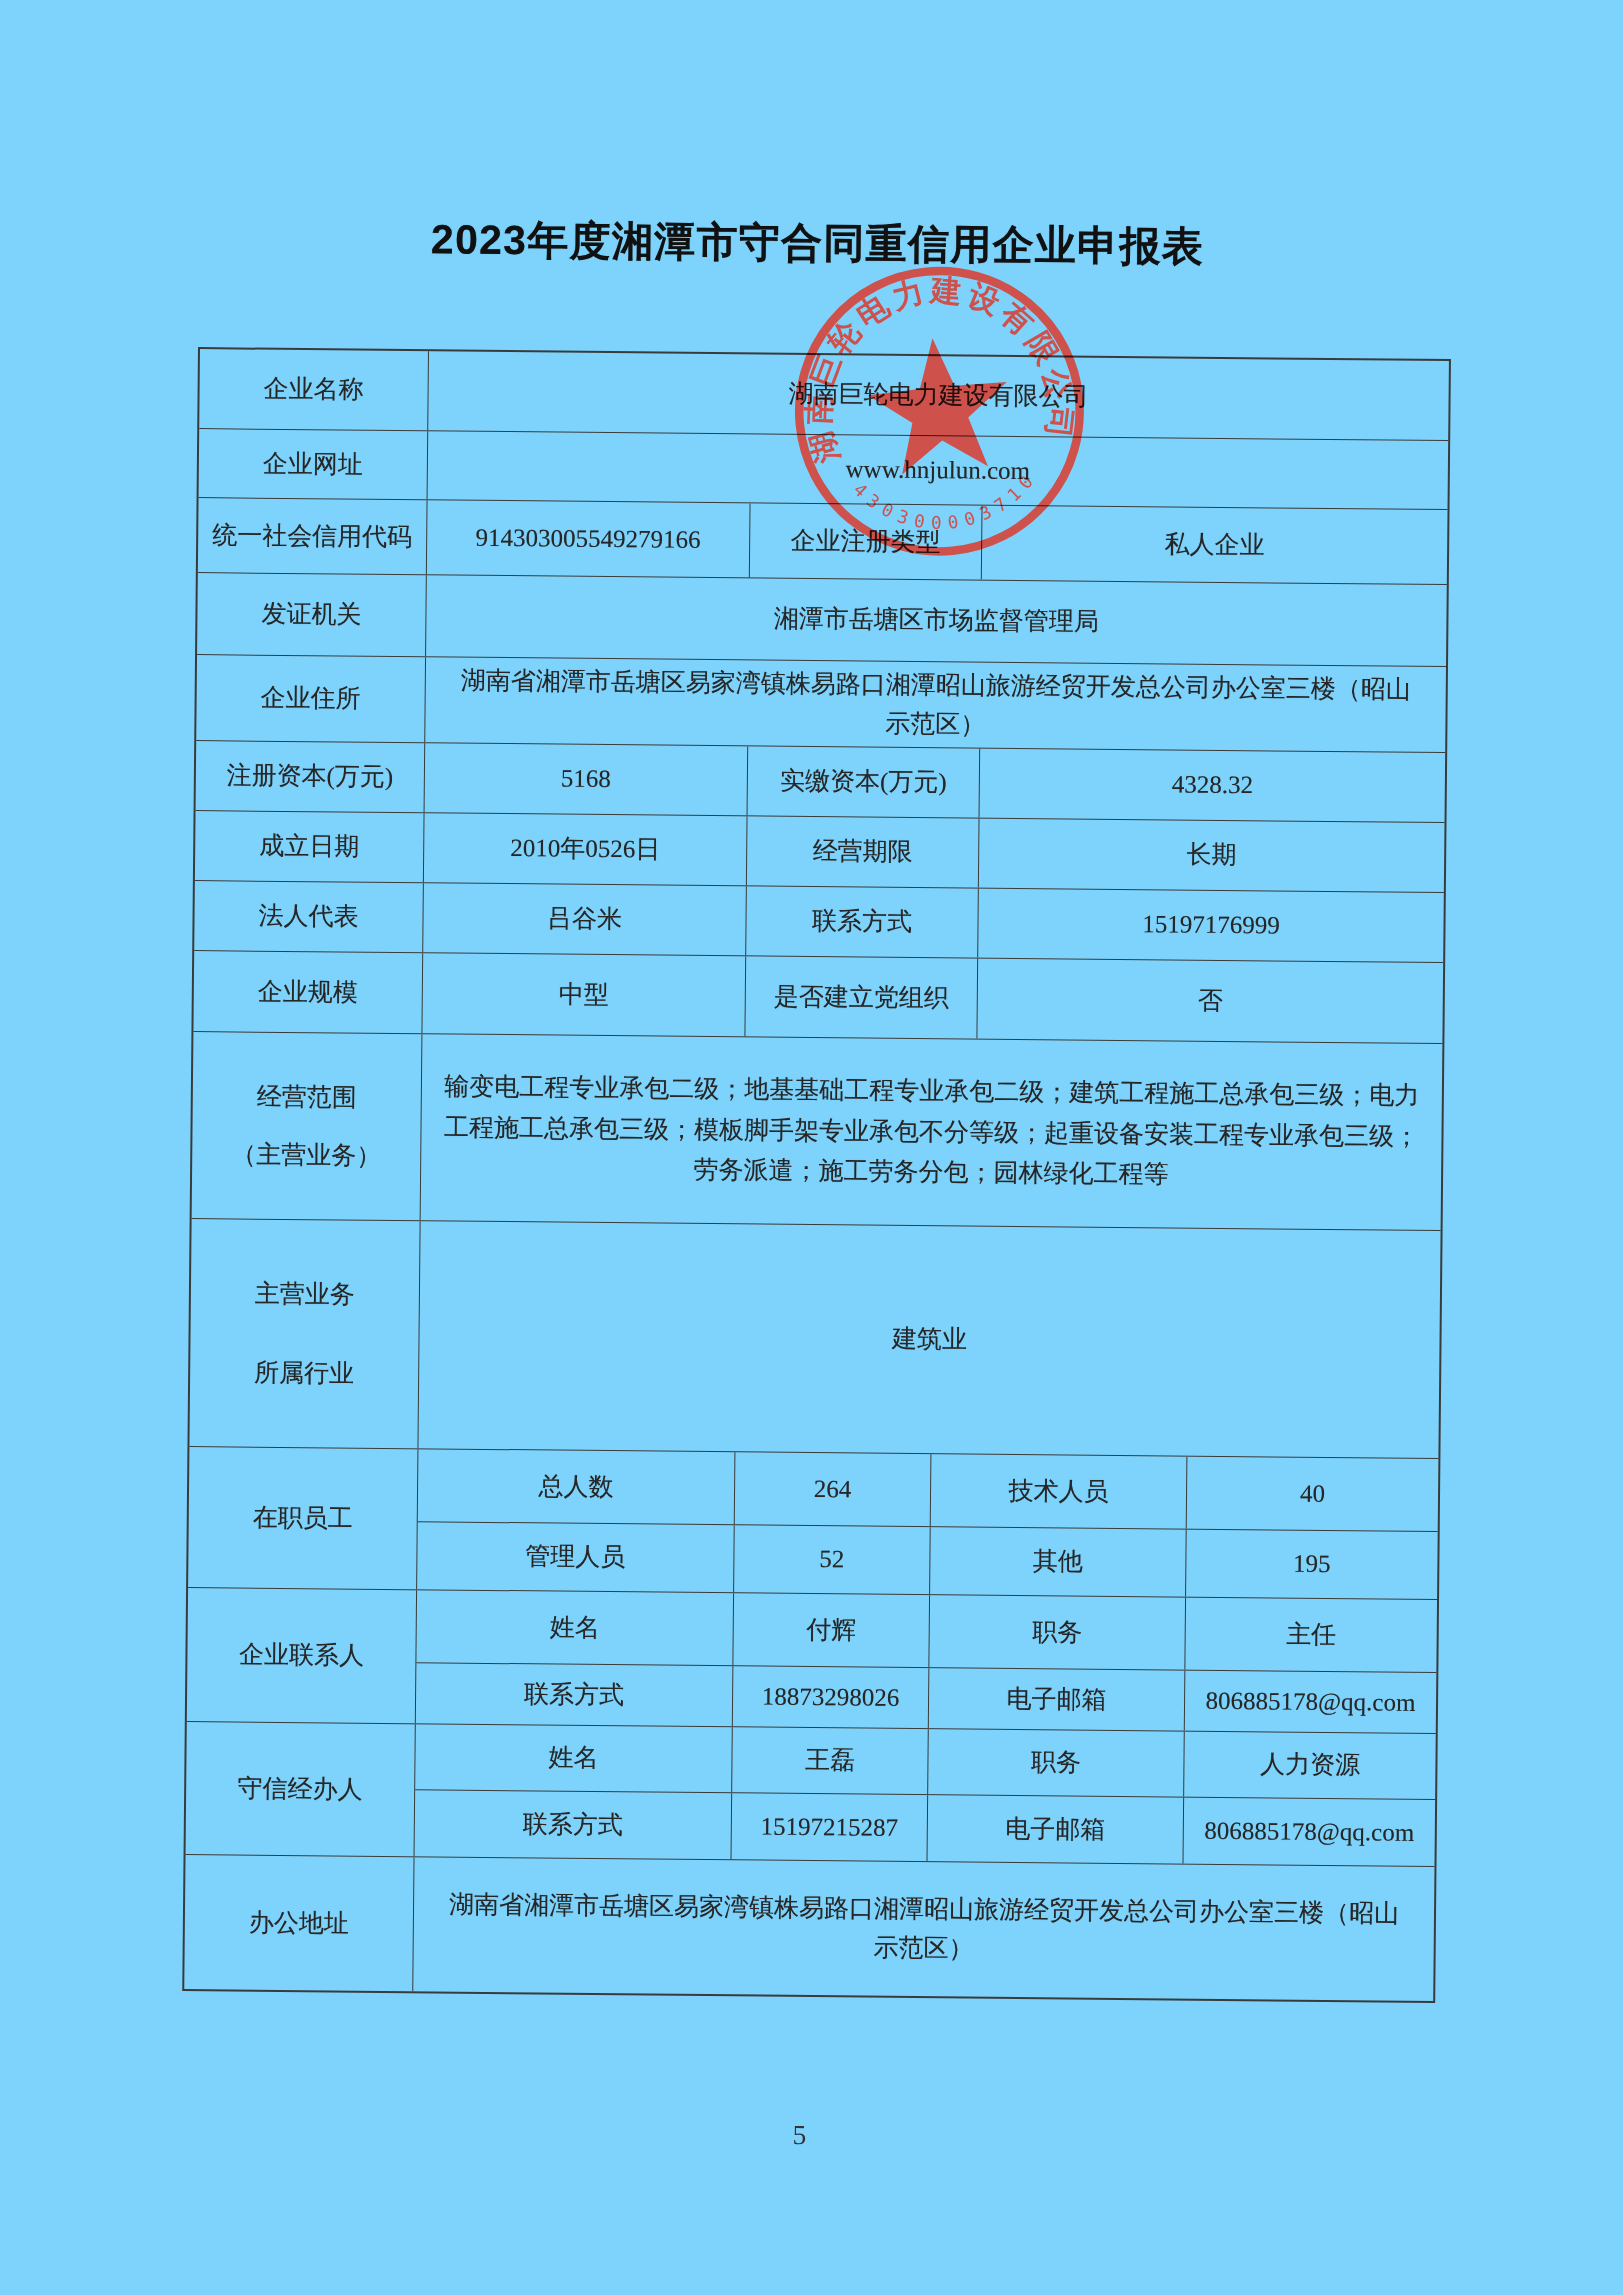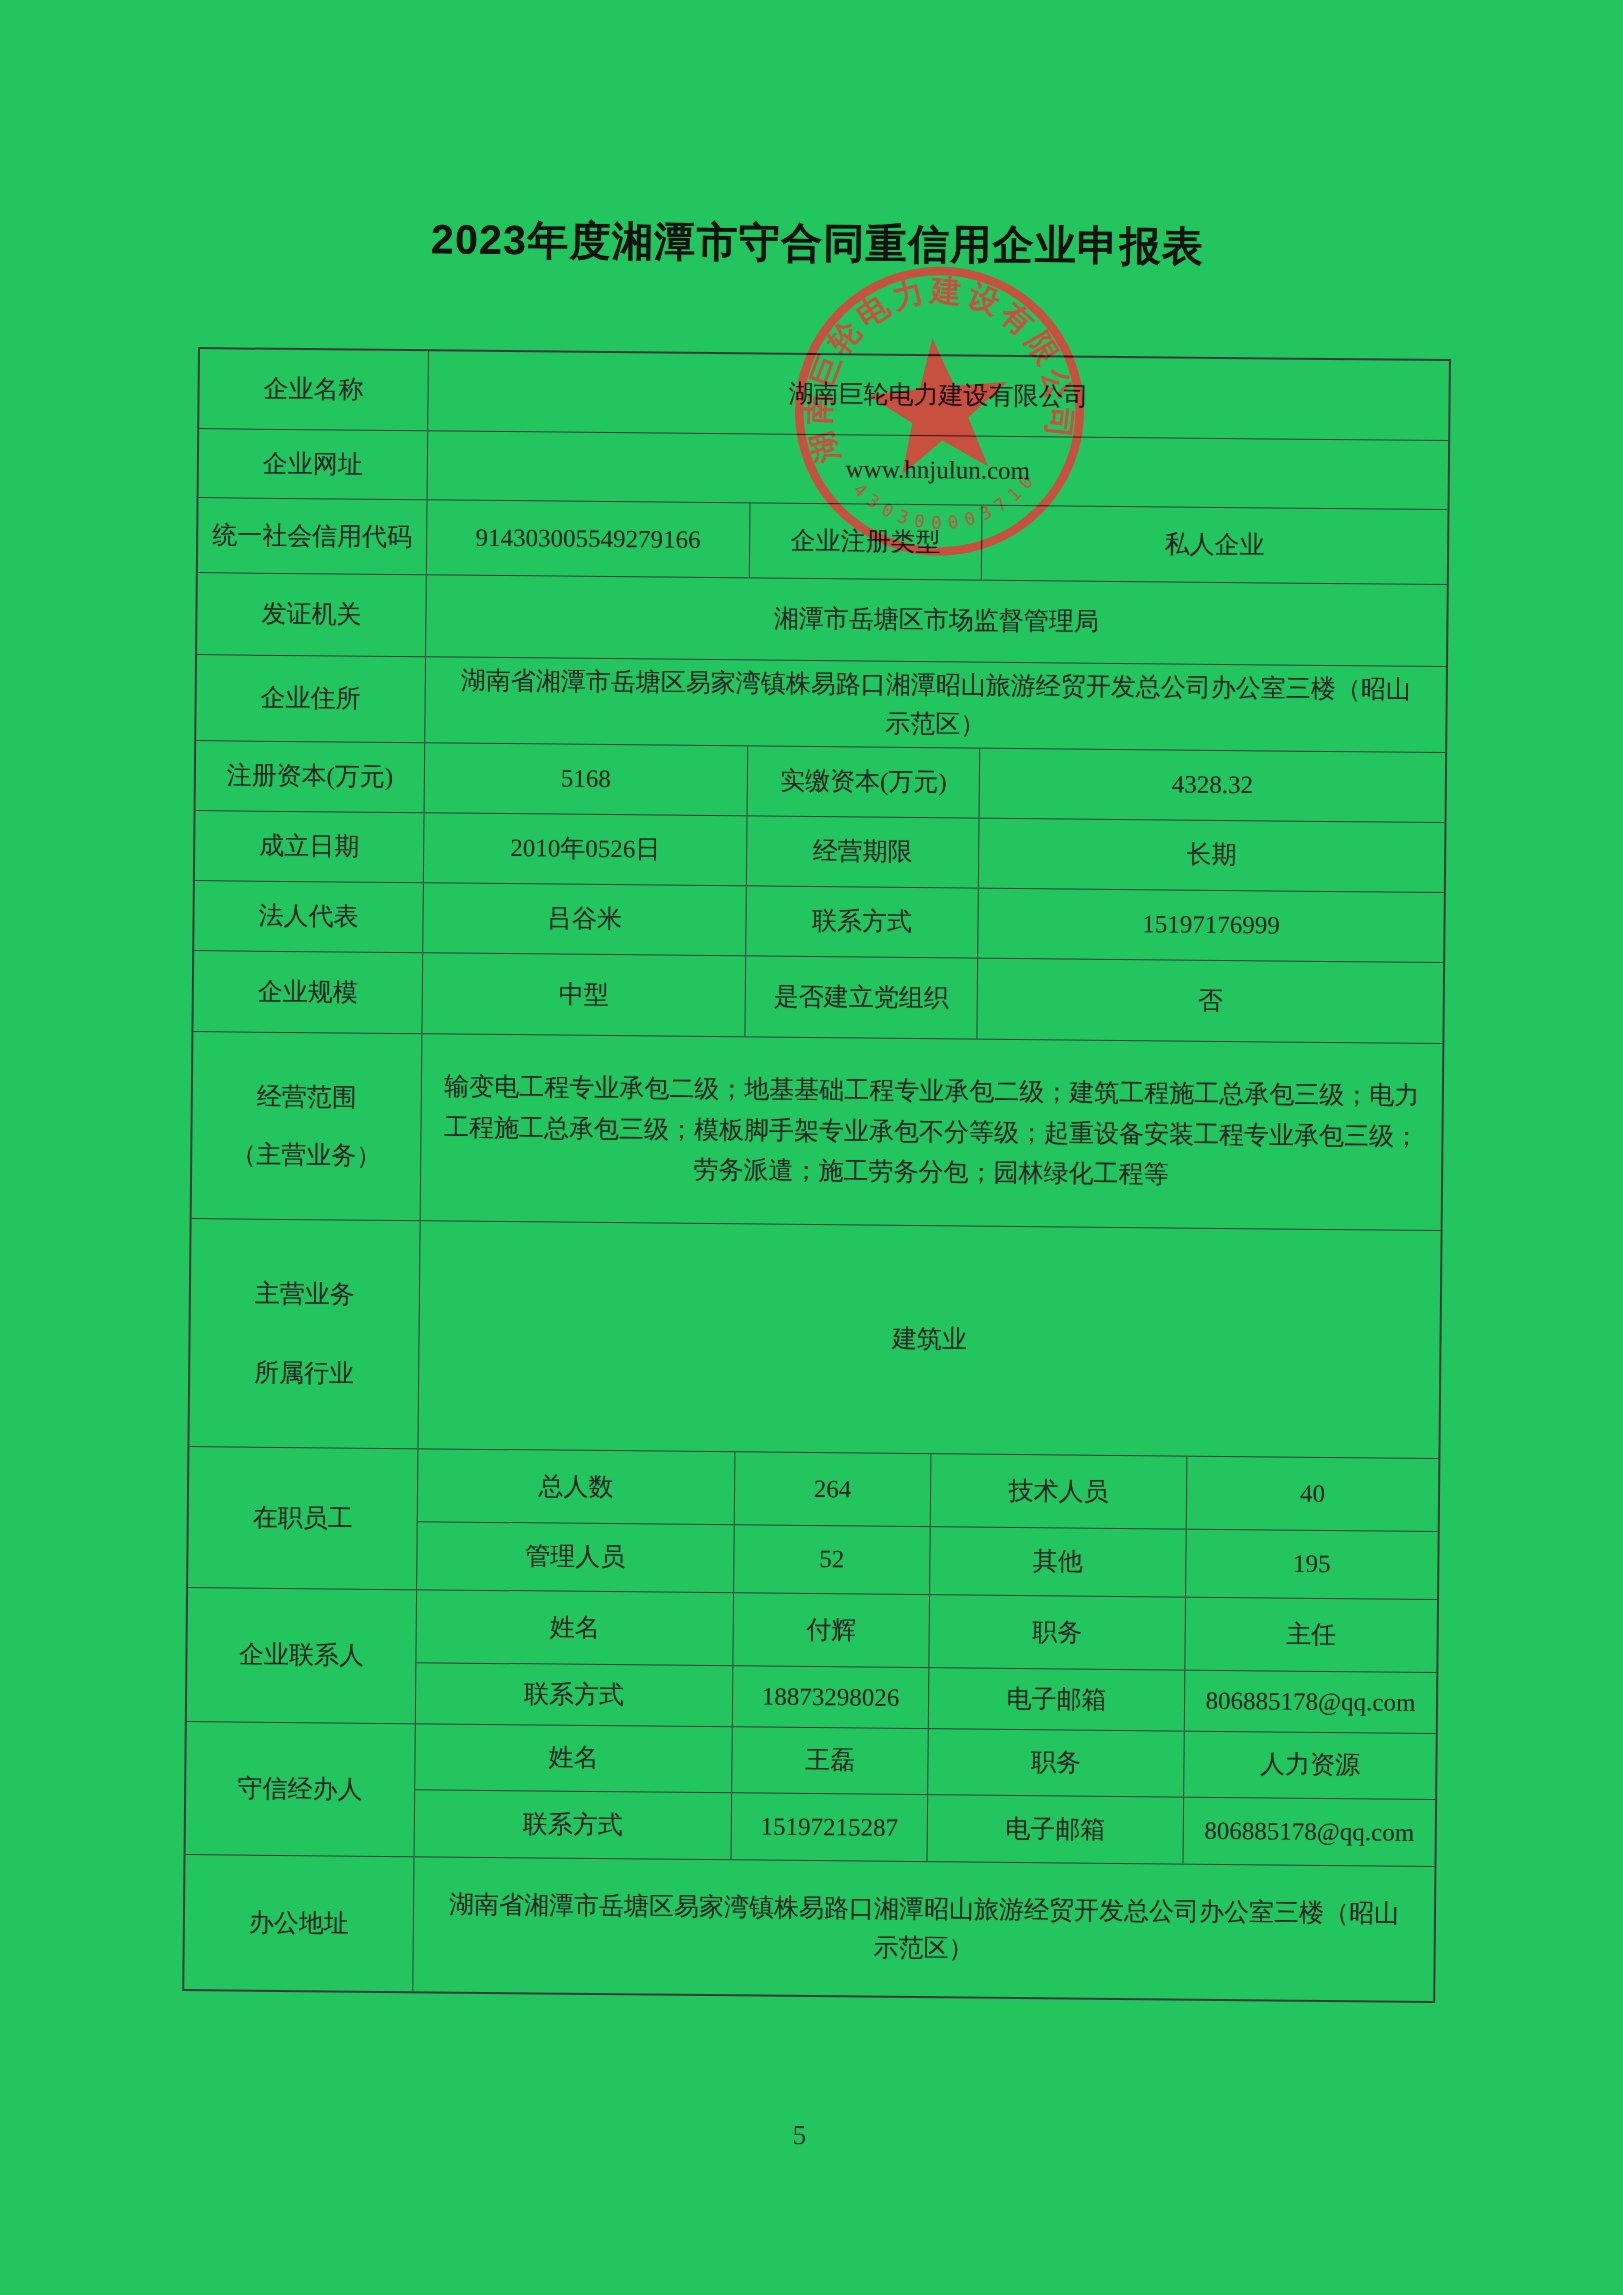--- a/index.html
+++ b/index.html
@@ -1,16 +1,16 @@
 <!DOCTYPE html>
 <html style="font-size:10.5px"><head>
 <meta charset="utf-8">
 <style>
   html,body{margin:0;padding:0;background:#9a9a9a;}
-  .page{position:relative;width:1623px;height:2295px;background:#22c55e;overflow:hidden;
+  .page{position:relative;width:1623px;height:2295px;background:#7dd3fc;overflow:hidden;
         font-family:"Liberation Serif","DejaVu Serif",serif;color:#262626;}
   .scan{position:absolute;inset:0;transform:rotate(0.55deg);transform-origin:50% 38%;}
 
   .title{position:absolute;top:216px;left:0;width:100%;margin:0;text-align:center;
          font-family:"Liberation Sans","DejaVu Sans",sans-serif;
          font-weight:800;font-size:41px;letter-spacing:1.3px;color:#111;
          text-shadow:0 0 0.7px rgba(20,20,20,.55);}
 
   .form{position:absolute;left:193px;top:353px;width:1253px;
         border:2px solid #3a3a3a;box-sizing:border-box;

